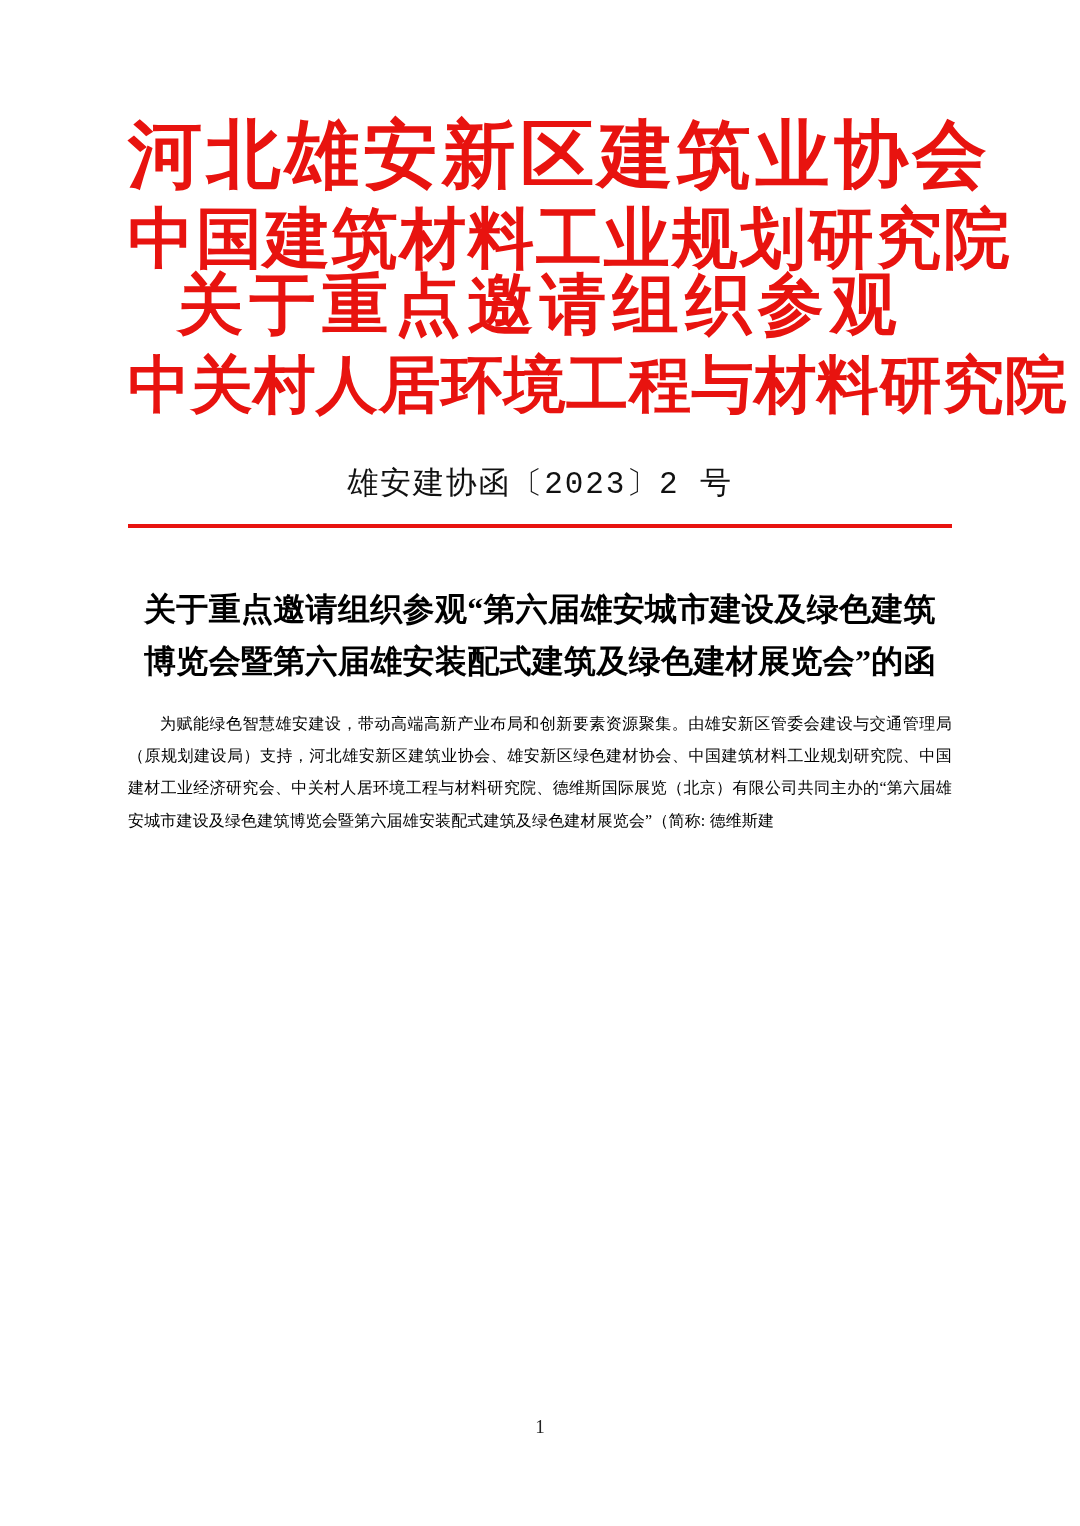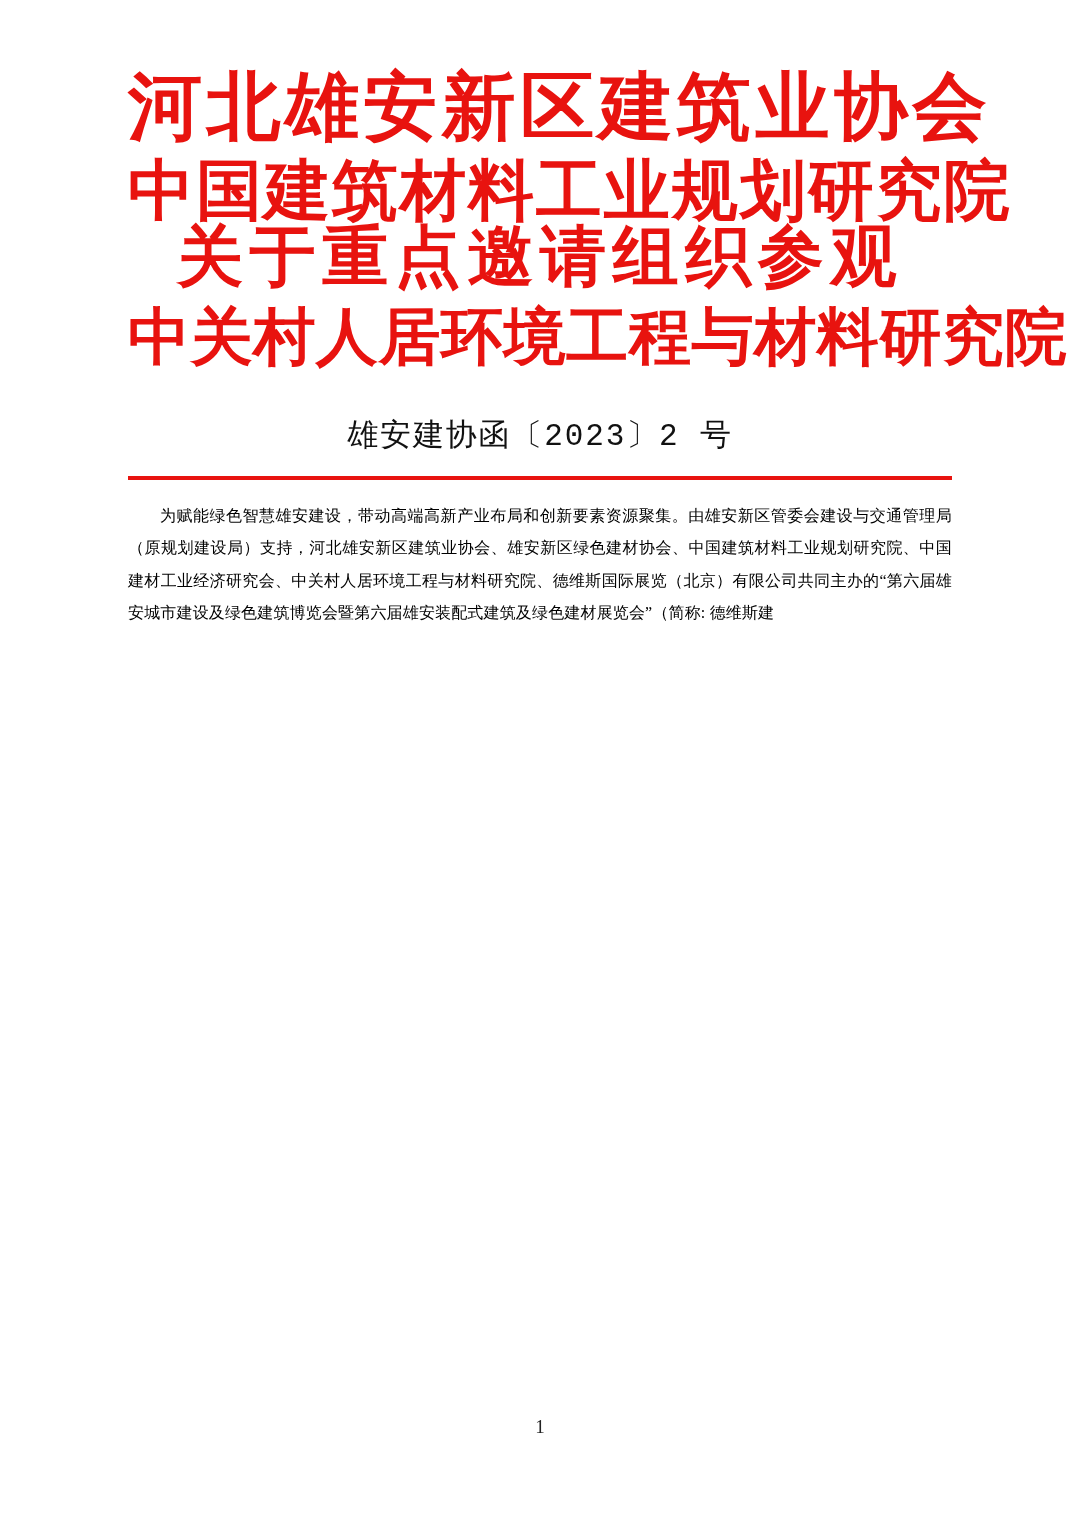--- a/index.html
+++ b/index.html
@@ -19,21 +19,21 @@
     width: 1080px;
     height: 1526px;
     box-sizing: border-box;
     padding: 0 128px;
     position: relative;
     background: #ffffff;
   }
 
   
   .letterhead {
-    padding-top: 70px;
+    padding-top: 118px;
   }
   .lh-line {
     color: #e8130f;
     font-family: "Liberation Serif", "DejaVu Serif", serif;
     font-weight: 700;
     text-align: center;
     white-space: nowrap;
     letter-spacing: 0.02em;
     line-height: 1.0;
   }
@@ -127,19 +127,20 @@
     <div class="lh-line lh-1">河北雄安新区建筑业协会</div>
     <div class="lh-line lh-3">中国建筑材料工业规划研究院</div>
     <div class="lh-line lh-4">关于重点邀请组织参观</div>
     <div class="lh-line lh-5">中关村人居环境工程与材料研究院</div>
   </div>
 
   <div class="docnum">雄安建协函〔2023〕2 号</div>
 
   <div class="red-rule"></div>
 
+  <div class="doc-title">关于重点邀请组织参观“第六届雄安城市建设及绿色建筑博览会暨第六届雄安装配式建筑及绿色建材展览会”的函</div>
 
 
   <div class="para">为赋能绿色智慧雄安建设，带动高端高新产业布局和创新要素资源聚集。由雄安新区管委会建设与交通管理局（原规划建设局）支持，河北雄安新区建筑业协会、雄安新区绿色建材协会、中国建筑材料工业规划研究院、中国建材工业经济研究会、中关村人居环境工程与材料研究院、德维斯国际展览（北京）有限公司共同主办的“第六届雄安城市建设及绿色建筑博览会暨第六届雄安装配式建筑及绿色建材展览会”（简称: 德维斯建</div>
 
   <div class="page-number">1</div>
 
 </div>
 
 </body></html>

